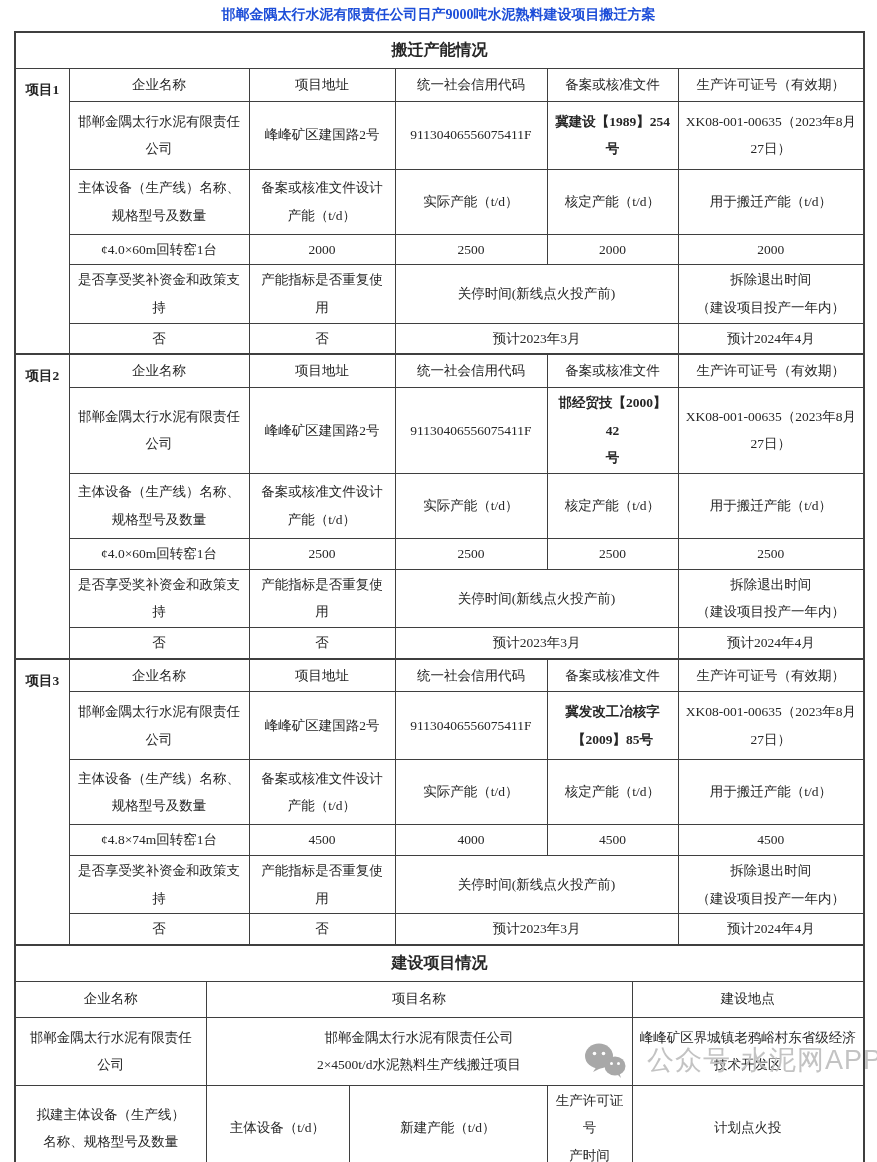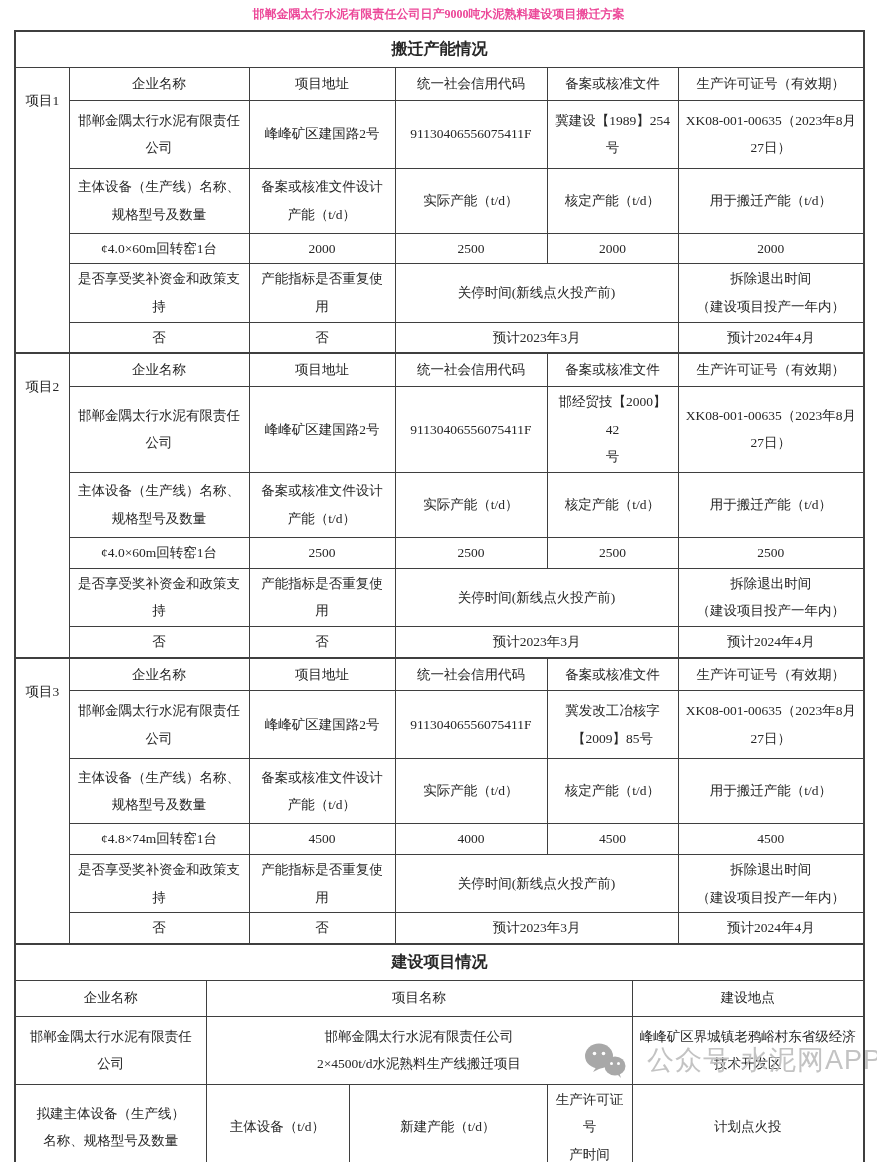--- a/index.html
+++ b/index.html
@@ -1,40 +1,40 @@
 <!DOCTYPE html>
 <html><head>
 <meta charset="utf-8">
 <style>
   html,body{margin:0;padding:0;}
   body{
     width:877px;height:1162px;background:#ffffff;position:relative;
     font-family:"Liberation Serif","DejaVu Serif",serif;color:#262626;
   }
   .doc-title{
-    text-align:center;font-weight:bold;font-size:12px;color:#ec4899;
+    text-align:center;font-weight:bold;font-size:14px;color:#1d4ed8;
     padding:6px 0 7px 0;
   }
   table.main{
     border-collapse:collapse;table-layout:fixed;
     margin-left:14px;width:849px;
     border:2px solid #3f3f3f;
   }
   td{
     border:1px solid #3f3f3f;
     text-align:center;vertical-align:middle;
     font-size:13.5px;line-height:2.05;
     padding:1px 6px;
     white-space:pre-line;
     overflow:hidden;
   }
   tr.sec td{font-weight:bold;font-size:16px;}
   tr.thick td{border-top-width:2px;}
-  td.proj-label{vertical-align:top;padding-top:19px;}
-  td.bold{font-weight:normal;}
+  td.proj-label{vertical-align:top;padding-top:7px;font-weight:bold;}
+  td.bold{font-weight:bold;}
   .h32{height:32px}.h33{height:33px}.h68{height:68px}.h65{height:65px}
   .h30{height:30px}.h57{height:57px}.h36{height:36px}.h62{height:62px}
   .watermark{
     position:absolute;left:584px;top:1042px;z-index:5;
     display:flex;align-items:center;gap:21px;
   }
   .wm-text{
     font-family:"Liberation Sans","DejaVu Sans",sans-serif;
     font-size:27px;color:#c3c3c3;letter-spacing:1px;white-space:nowrap;
   }

